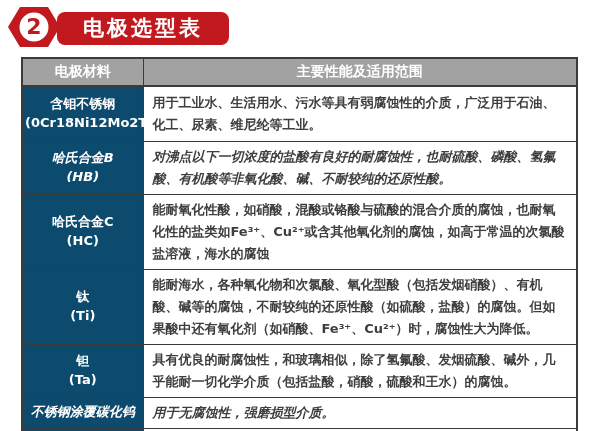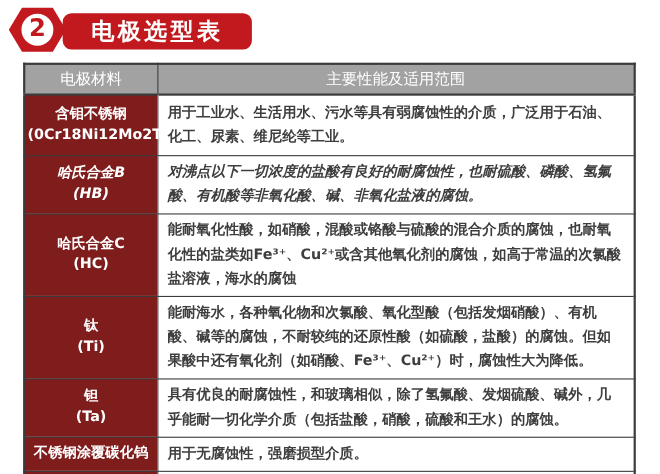--- a/index.html
+++ b/index.html
@@ -37,43 +37,43 @@
     border-collapse: collapse; table-layout: fixed;
     border: 2px solid #3b3b3b;
   }
   table.sel col.c-mat { width: 121px; }
   table.sel th, table.sel td {
     border: 1px solid #3b3b3b;
     vertical-align: middle;
   }
   table.sel thead th {
     background: #a2a2a2; color: #ffffff;
-    font-size: 14px; font-weight: normal;
+    font-size: 14px; font-weight: bold;
     height: 28px; text-align: center;
     border-bottom: 2px solid #3b3b3b;
   }
   td.mat {
-    background: #7f1d1d; color: #ffffff;
+    background: #0c4a6e; color: #ffffff;
     font-size: 13px; font-weight: bold;
     text-align: center; line-height: 1.45;
     padding: 2px 2px;
   }
   td.mat .sub { display: block; font-weight: bold; }
   td.desc {
     background: #ffffff; color: #3e3e3e;
     font-size: 13px; font-weight: bold;
     line-height: 22px; padding: 4px 9px 4px 9px;
     text-align: left;
   }
   tr.r1 { height: 55px; }
   tr.r2 { height: 43px; font-style: italic; }
   tr.r3 { height: 67px; margin-top: 31px; }
   tr.r4 { height: 75px; }
   tr.r5 { height: 46px; }
-  tr.r6 { height: 26px; }
+  tr.r6 { height: 26px; font-style: italic; }
   tr.r7 { height: 28px; }
 </style>
 </head>
 <body>
 
 <div class="topbar">
   <div class="badge">
     <svg viewBox="0 0 52 42">
       <polygon points="0,21 12,1 40,1 52,21 40,41 12,41" fill="#c1191e"></polygon>
       <circle cx="26" cy="21" r="14.5" fill="#ffffff"></circle>
@@ -102,21 +102,21 @@
         <span>含钼不锈钢</span>
         <span class="sub">(0Cr18Ni12Mo2Ti)</span>
       </td>
       <td class="desc">用于工业水、生活用水、污水等具有弱腐蚀性的介质，广泛用于石油、化工、尿素、维尼纶等工业。</td>
     </tr>
     <tr class="r2">
       <td class="mat">
         <span>哈氏合金B</span>
         <span class="sub">(HB)</span>
       </td>
-      <td class="desc">对沸点以下一切浓度的盐酸有良好的耐腐蚀性，也耐硫酸、磷酸、氢氟酸、有机酸等非氧化酸、碱、非氧化盐液的腐蚀。</td>
+      <td class="desc">对沸点以下一切浓度的盐酸有良好的耐腐蚀性，也耐硫酸、磷酸、氢氟酸、有机酸等非氧化酸、碱、不耐较纯的还原性酸。</td>
     </tr>
     <tr class="r3">
       <td class="mat">
         <span>哈氏合金C</span>
         <span class="sub">(HC)</span>
       </td>
       <td class="desc">能耐氧化性酸，如硝酸，混酸或铬酸与硫酸的混合介质的腐蚀，也耐氧化性的盐类如Fe³⁺、Cu²⁺或含其他氧化剂的腐蚀，如高于常温的次氯酸盐溶液，海水的腐蚀</td>
     </tr>
     <tr class="r4">
       <td class="mat">

